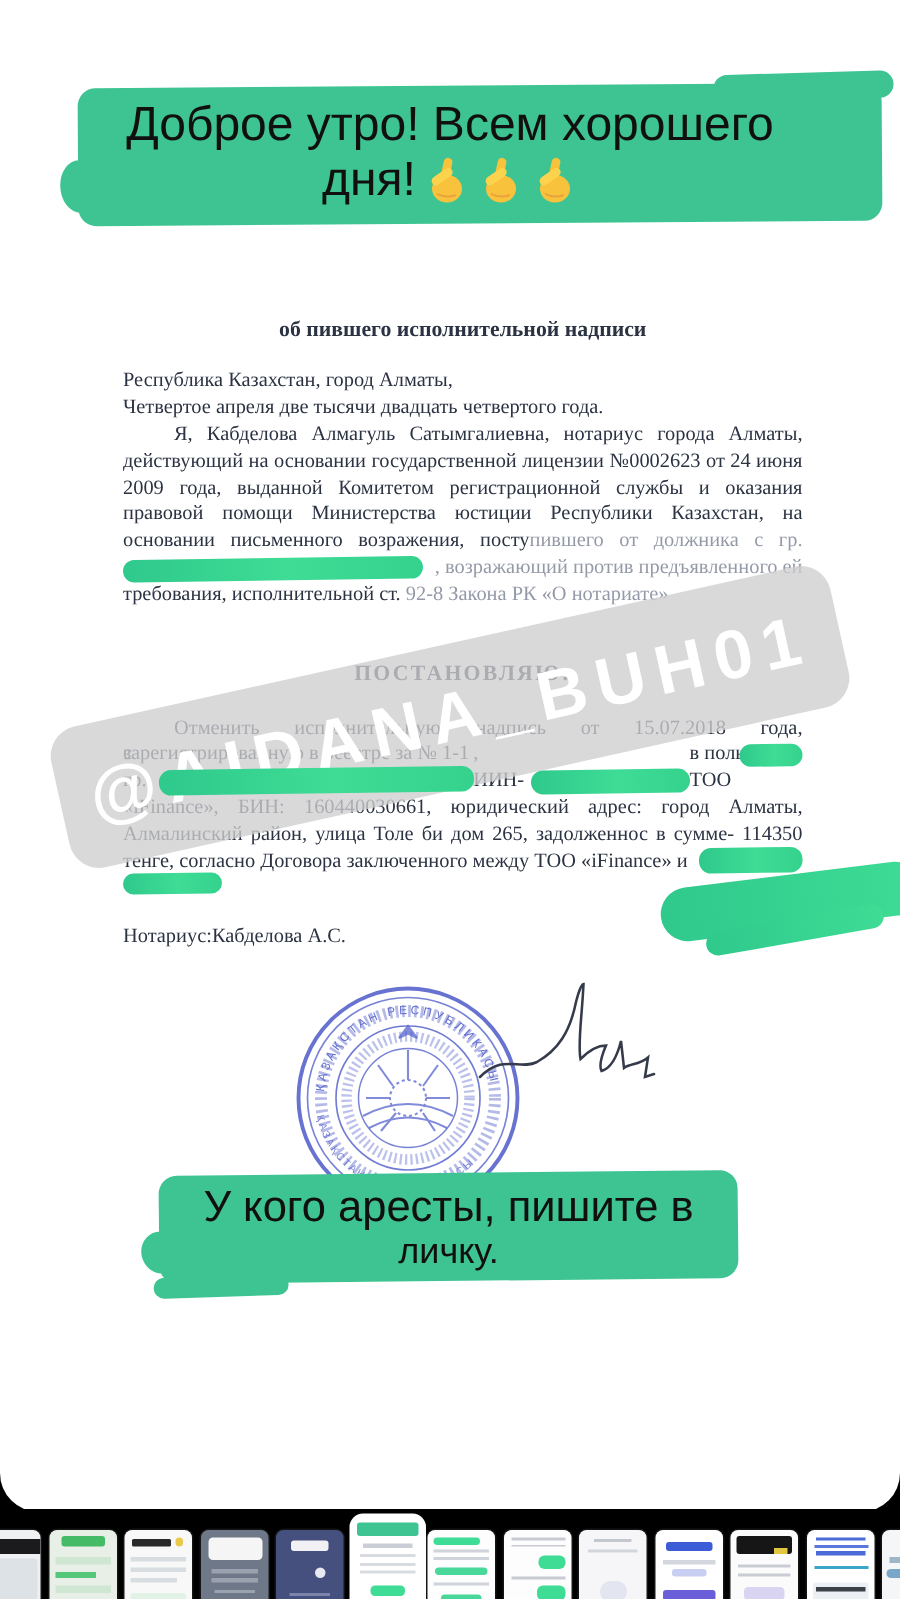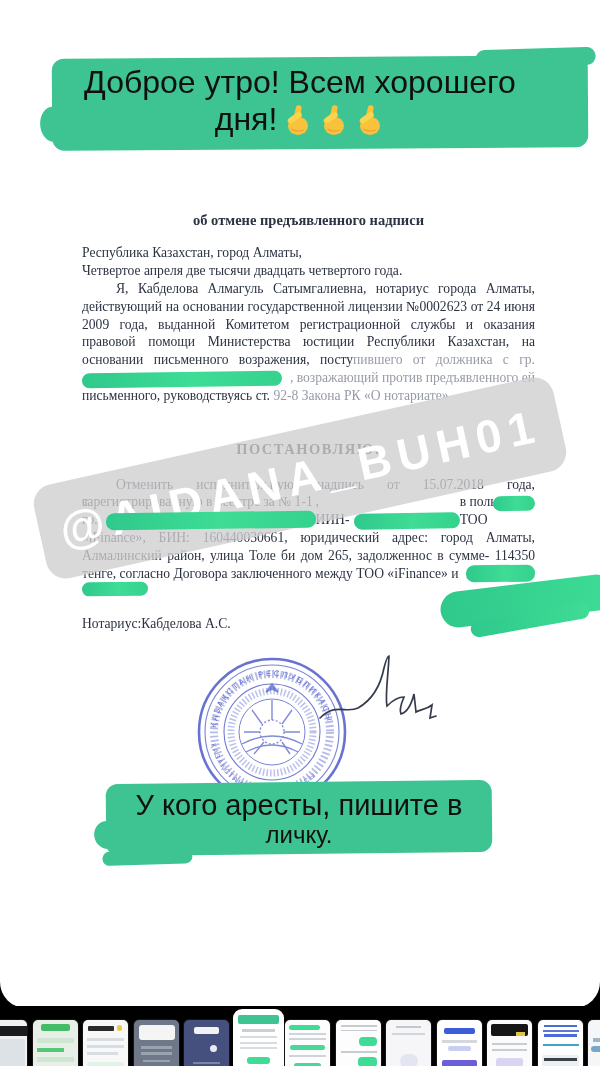--- a/index.html
+++ b/index.html
@@ -64,38 +64,38 @@
   .thumb.sel{top:5px;width:47px;height:70px;border-radius:7px;box-shadow:0 0 0 2px #fff;}
   .tb{position:absolute;}
 </style>
 </head>
 <body>
 
 <div class="story">
   <div class="card"></div>
 
   <div class="doc">
-    <div class="c t2">об отмене предъявленного надписи</div>
+    <div class="c t2">об пившего исполнительной надписи</div>
 
     <div class="intro">
       <div>Республика Казахстан, город Алматы,</div>
       <div>Четвертое апреля две тысячи двадцать четвертого года.</div>
     </div>
 
     <div class="para">
       <div class="line j ind">Я, Кабделова Алмагуль Сатымгалиевна, нотариус города Алматы,</div>
       <div class="line j">действующий на основании государственной лицензии №0002623 от 24 июня</div>
       <div class="line j">2009 года, выданной Комитетом регистрационной службы и оказания</div>
       <div class="line j">правовой помощи Министерства юстиции Республики Казахстан, на</div>
       <div class="line j"><span>основании письменного возражения, посту</span><span class="fade">пившего от должника с гр.</span></div>
       <div class="line fx">
           <span class="hl" style="width:200px;"></span>
           <span class="fade">, возражающий против предъявленного ей</span>
         </div>
-      <div class="line"><span>письменного, руководствуясь ст. </span><span class="fade">92-8 Закона РК «О нотариате»</span></div>
+      <div class="line"><span>требования, исполнительной ст. </span><span class="fade">92-8 Закона РК «О нотариате»</span></div>
     </div>
 
     <div class="resolve">ПОСТАНОВЛЯЮ:</div>
 
     <div class="para p2">
       <div class="line j ind">Отменить исполнительную надпись от 15.07.2018 года,</div>
       <div class="line fx">
           <span>зарегистрированную в реестре за № 1-1</span>
           <span class="hl" style="width:42px;"></span>
         </div>

